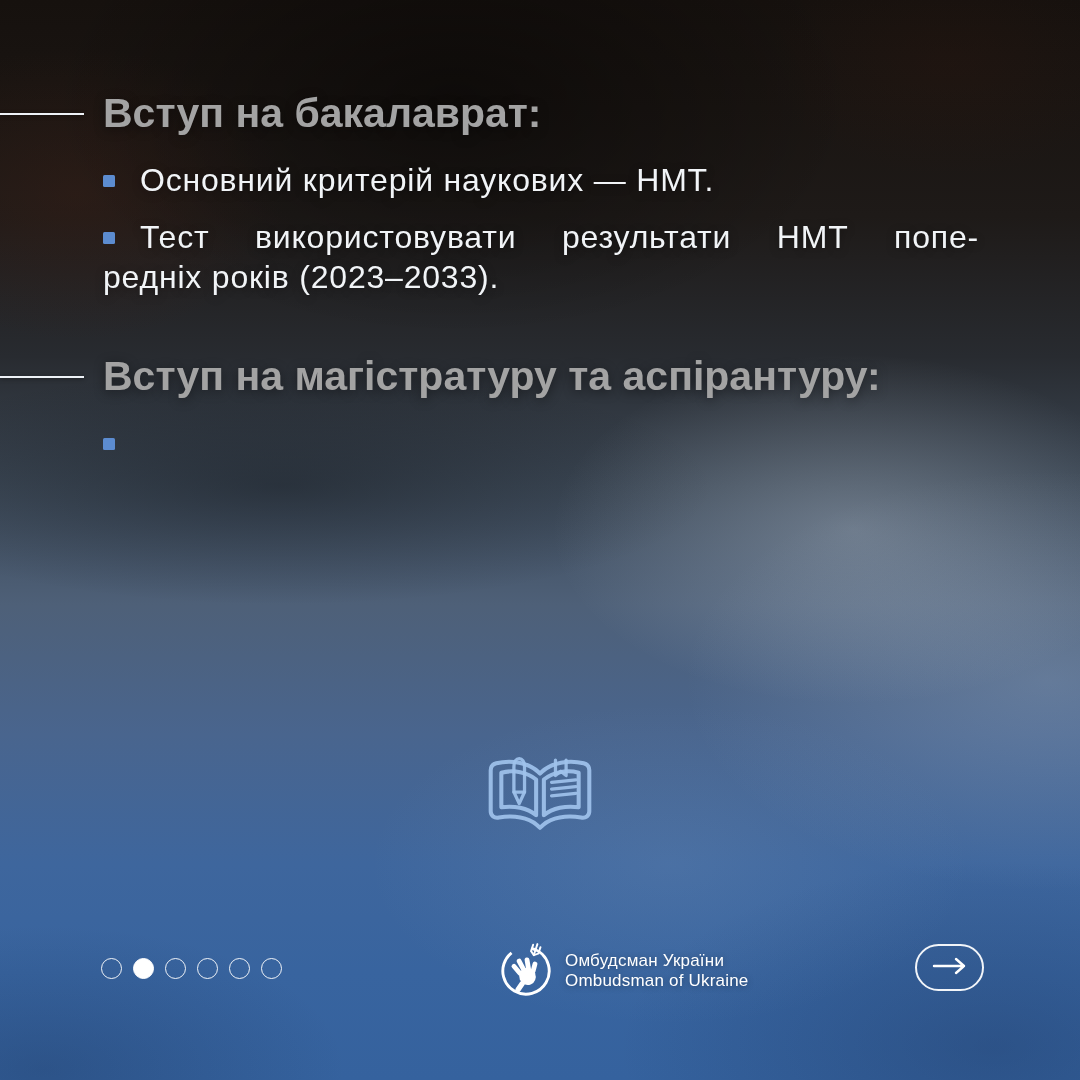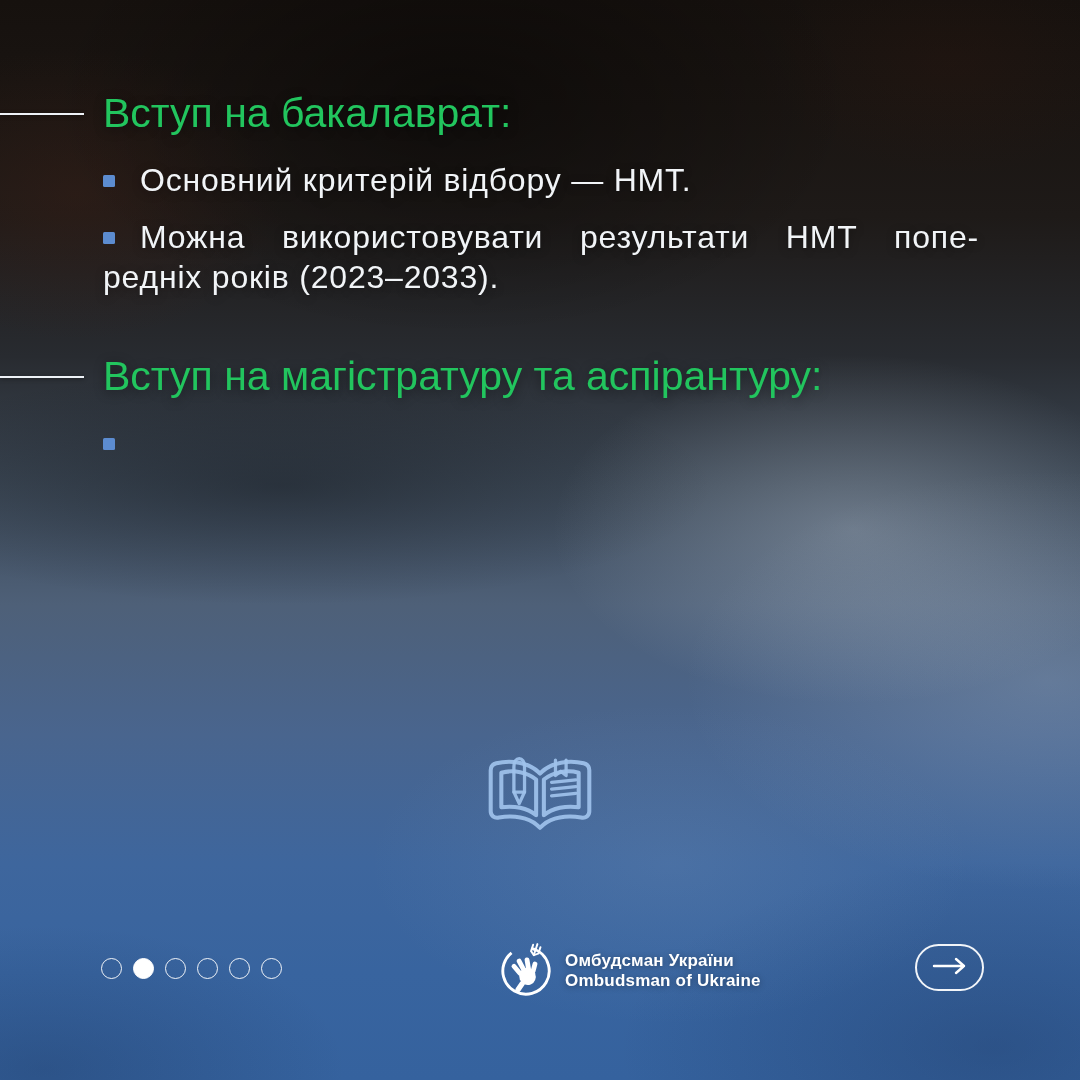--- a/index.html
+++ b/index.html
@@ -25,21 +25,21 @@
       radial-gradient(ellipse 300px 210px at 7% 18%, rgba(66,33,22,0.35), transparent 70%),
       radial-gradient(ellipse 260px 160px at 88% 6%, rgba(46,24,16,0.30), transparent 70%),
       radial-gradient(ellipse 430px 230px at 62% 80%, rgba(150,176,206,0.14), transparent 70%),
       radial-gradient(ellipse 520px 260px at 92% 97%, rgba(24,48,88,0.32), transparent 72%),
       radial-gradient(ellipse 420px 200px at 4% 99%, rgba(22,44,80,0.28), transparent 72%);
   }
   
   .content{position:absolute;left:103px;top:88px;width:876px;color:#f1f4f7;}
   .section-heading{
     position:relative;margin:0 0 22px 0;
-    font-size:41px;line-height:1.22;font-weight:normal;color:#22c55e;
+    font-size:41px;line-height:1.22;font-weight:bold;color:#a3a3a3;
     letter-spacing:0;text-shadow:0 2px 12px rgba(0,0,0,0.45);
   }
   .section-heading .rule{
     position:absolute;left:-103px;top:25px;width:84px;height:2px;
     background:#eef2f7;box-shadow:0 1px 4px rgba(0,0,0,0.4);
   }
   .section-gap{margin-top:54px;}
   .bullet{margin:0 0 17px 0;}
   .bline{
     font-size:32px;line-height:40px;letter-spacing:0.8px;color:#f1f4f7;
@@ -55,21 +55,21 @@
   .book-wrap{position:absolute;left:50%;top:748px;transform:translateX(-50%);}
   
   .dots{position:absolute;left:101px;top:958px;display:flex;gap:11px;}
   .dot{
     width:21px;height:21px;border:1.5px solid rgba(255,255,255,0.92);
     border-radius:50%;box-sizing:border-box;
   }
   .dot.active{background:#ffffff;border-color:#ffffff;}
   .logo{position:absolute;left:497px;top:940px;display:flex;align-items:center;}
   .logo-text{
-    margin-left:10px;color:#ffffff;font-weight:bold;
+    margin-left:10px;color:#ffffff;font-weight:normal;
     font-size:17px;line-height:20px;letter-spacing:0.2px;
     text-shadow:0 1px 6px rgba(0,0,0,0.35);
   }
   .next-btn{
     position:absolute;right:96px;top:944px;width:69px;height:47px;
     border:2.5px solid #f2f5f9;border-radius:24px;box-sizing:border-box;
     display:flex;align-items:center;justify-content:center;
     background:transparent;cursor:pointer;padding:0;
   }
 </style>
@@ -81,26 +81,26 @@
 
   <div class="content">
 
     <section>
       <h2 class="section-heading">
         <span class="rule"></span>
         <span>Вступ на бакалаврат:</span>
       </h2>
 
       <div class="bullet">
-        <div class="bline"><span class="marker"></span><span>Основний критерій відбору — НМТ.</span></div>
+        <div class="bline"><span class="marker"></span><span>Основний критерій наукових — НМТ.</span></div>
       </div>
 
 
       <div class="bullet">
-        <div class="bline just"><span class="marker"></span><span>Можна використовувати результати НМТ попе-</span></div>
+        <div class="bline just"><span class="marker"></span><span>Тест використовувати результати НМТ попе-</span></div>
         <div class="bline">редніх років (2023–2033).</div>
       </div>
     </section>
 
     <section class="section-gap">
       <h2 class="section-heading">
         <span class="rule"></span>
         <span>Вступ на магістратуру та аспірантуру:</span>
       </h2>
 

